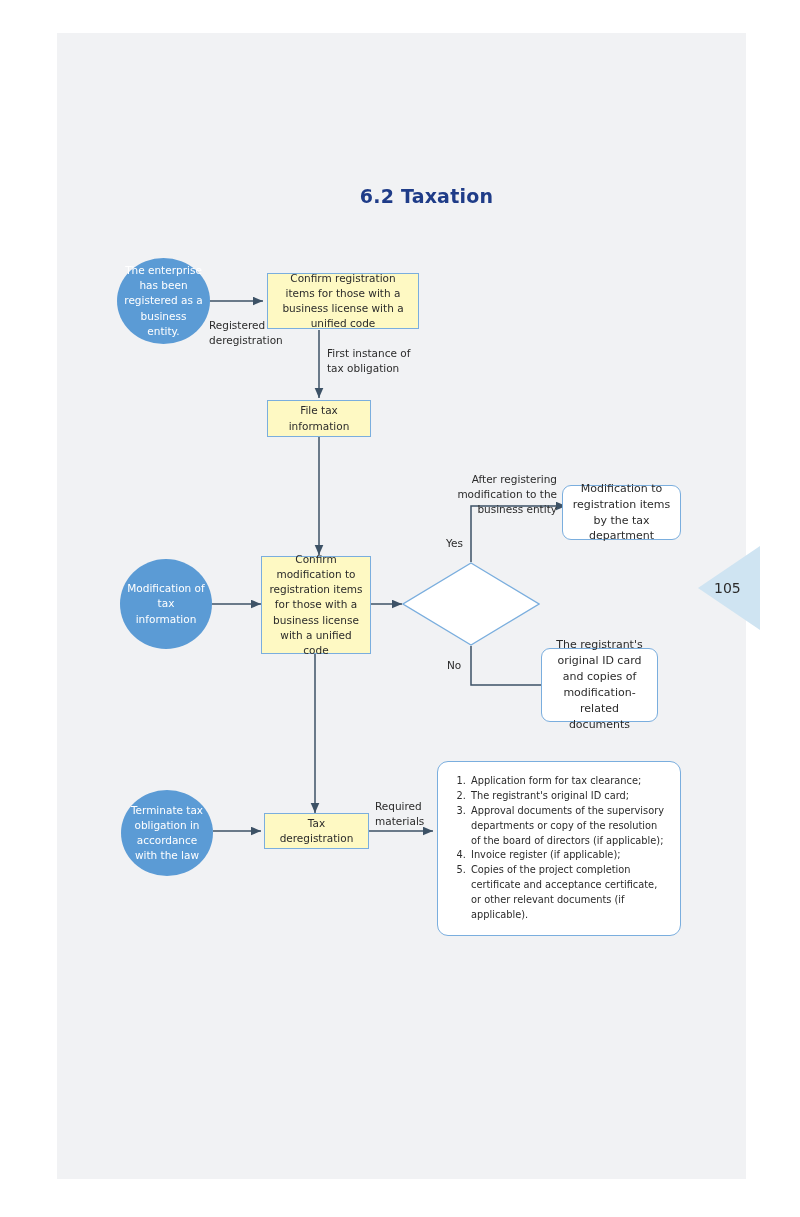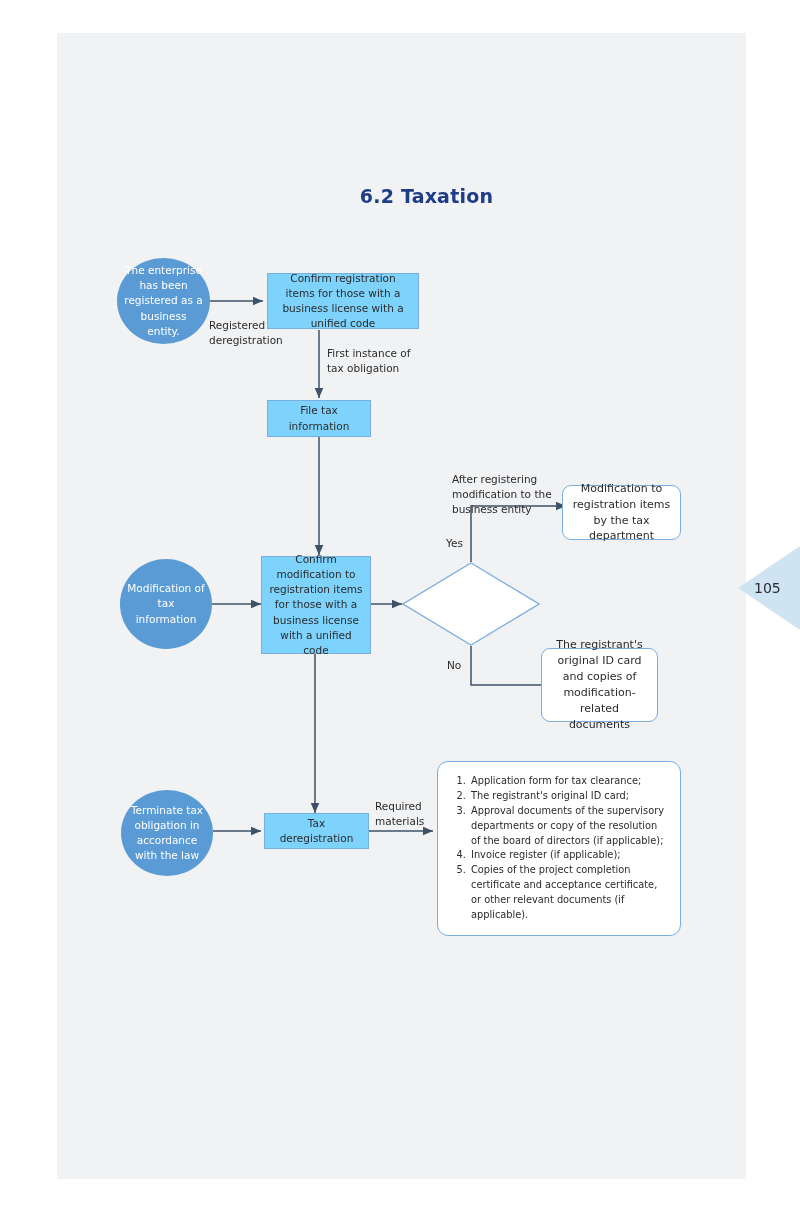--- a/index.html
+++ b/index.html
@@ -35,21 +35,21 @@
     text-align: center;
     font-size: 19px;
     font-weight: bold;
     color: #1f3c88;
     letter-spacing: 0.2px;
   }
 
   
   #page-flag {
     position: absolute;
-    left: 738px;
+    left: 698px;
     top: 546px;
     width: 62px;
     height: 84px;
   }
   #page-flag .flag-shape {
     position: absolute;
     inset: 0;
     background: #cfe4f2;
     clip-path: polygon(0% 50%, 100% 0%, 100% 100%);
   }
@@ -85,21 +85,21 @@
   .circle-node {
     border-radius: 50%;
     background: #5b9bd5;
     color: #ffffff;
     font-size: 10.5px;
     line-height: 1.45;
     padding: 6px;
   }
 
   .box-node {
-    background: #7dd3fc;
+    background: #fef9c3;
     border: 1px solid #7aaede;
     color: #2b2b2b;
     font-size: 10.5px;
     line-height: 1.45;
     padding: 5px 7px;
   }
 
   .round-node {
     background: #ffffff;
     border: 1px solid #7aaede;
@@ -150,21 +150,21 @@
     padding-left: 2px;
   }
 
   
   .edge-label {
     position: absolute;
     color: #2b2b2b;
     font-size: 10.5px;
     line-height: 1.42;
   }
-  .edge-label.right-al { text-align: left; }
+  .edge-label.right-al { text-align: right; }
 </style>
 </head>
 <body>
 
 <div id="page-sheet">
   <div id="page-title">6.2 Taxation</div>
 </div>
 
 <div id="page-flag">
   <div class="flag-shape"></div>

